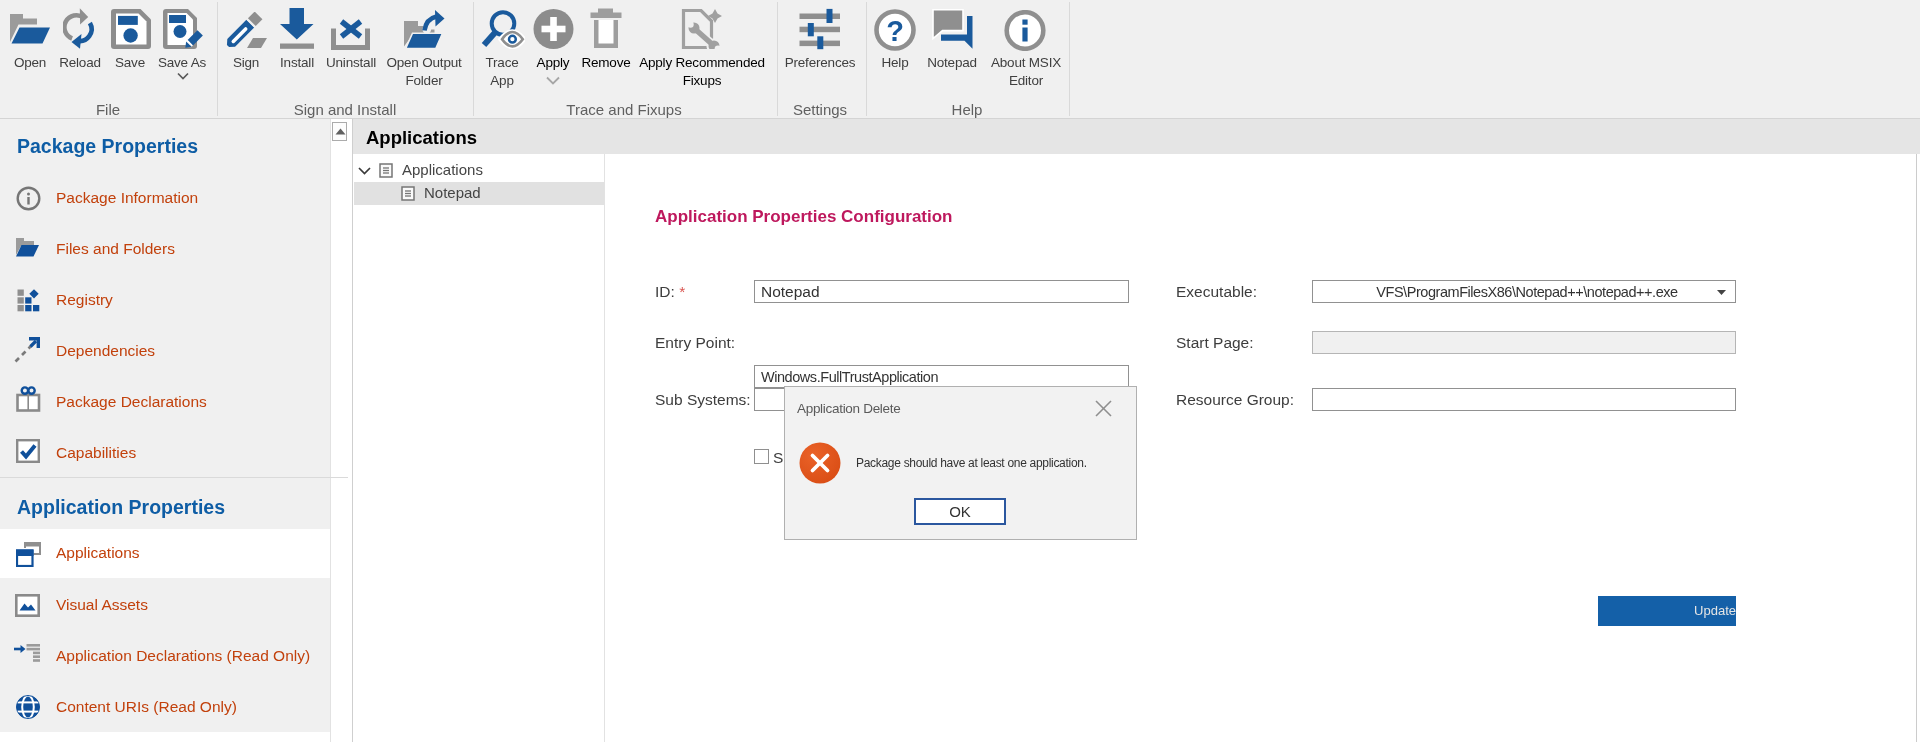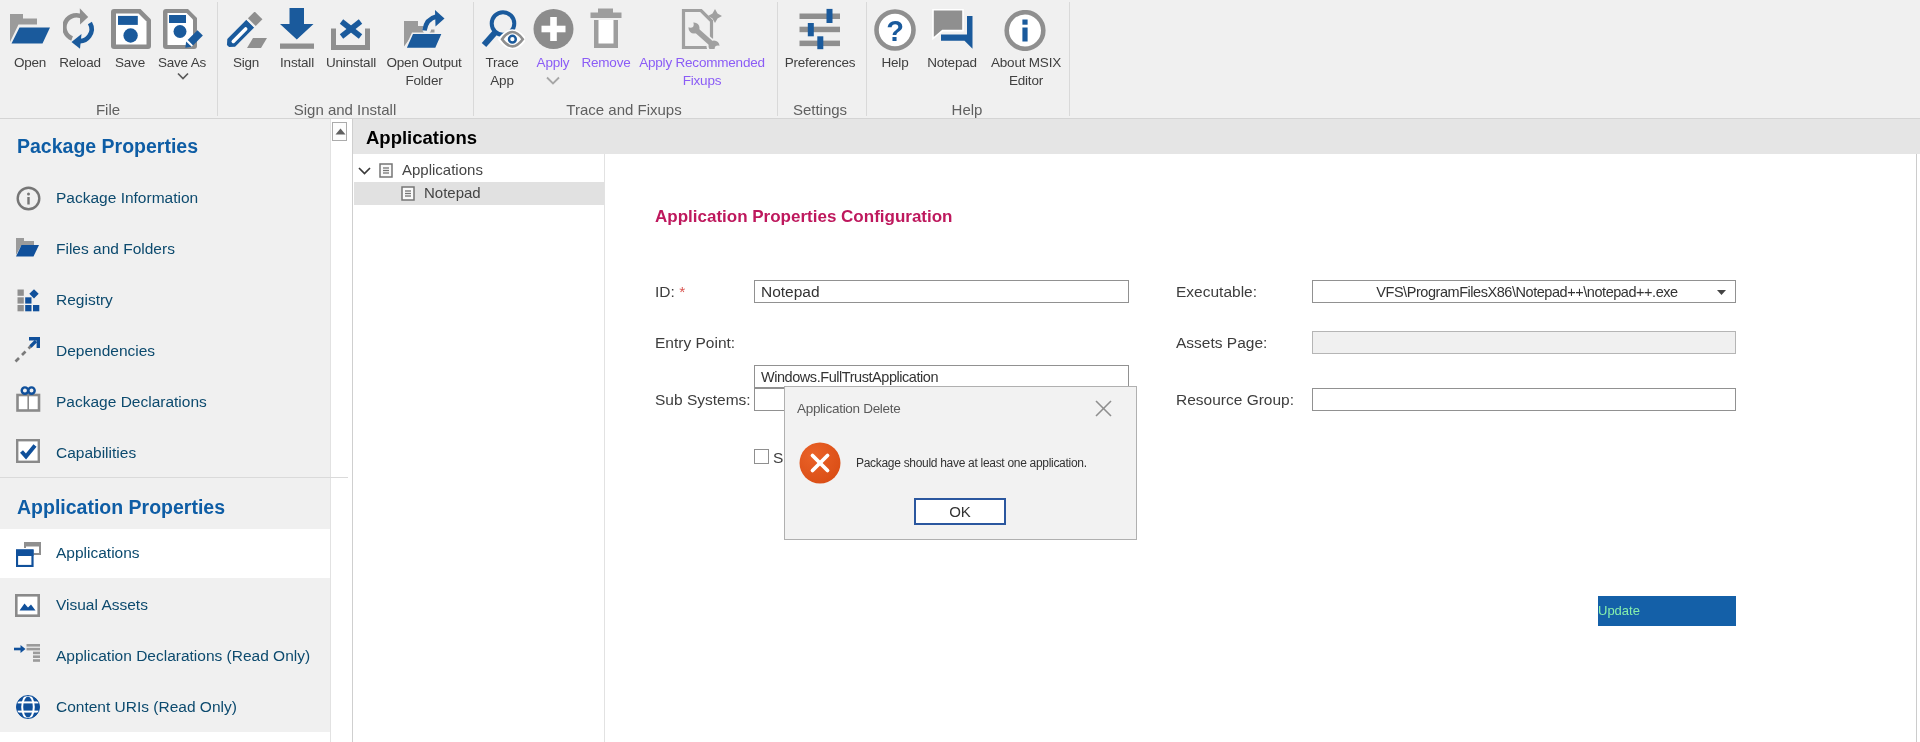--- a/index.html
+++ b/index.html
@@ -4,28 +4,28 @@
 <style>
   * { margin:0; padding:0; box-sizing:border-box; }
   html,body { width:1920px; height:742px; overflow:hidden; background:#fff;
     font-family:"Liberation Sans", sans-serif; }
   .abs { position:absolute; }
   #toolbar { position:absolute; left:0; top:0; width:1920px; height:119px;
     background:#f0f0f0; border-bottom:1px solid #d4d4d4; }
   .sep { position:absolute; top:2px; width:1px; height:114px; background:#d9d9d9; }
   .tlabel { position:absolute; top:54px; font-size:13.5px; letter-spacing:-0.2px; color:#404040; text-align:center;
     white-space:nowrap; transform:translateX(-50%); line-height:18px; }
-  .tlabel.dis { color:#8b5cf6; }
+  .tlabel.dis { color:#000000; }
   .glabel { position:absolute; top:101px; font-size:15px; color:#606060;
     text-align:center; white-space:nowrap; transform:translateX(-50%); }
   #sidebar { position:absolute; left:0; top:119px; width:330px; height:613px;
     background:#f0f0f0; }
   .sbhead { position:absolute; left:17px; font-size:19.5px; font-weight:bold;
     color:#0e5da5; white-space:nowrap; line-height:22px; }
-  .sbitem { position:absolute; left:56px; font-size:15.5px; color:#0c4a6e;
+  .sbitem { position:absolute; left:56px; font-size:15.5px; color:#c2410c;
     white-space:nowrap; line-height:19px; }
   #sb-scroll { position:absolute; left:330px; top:119px; width:18px; height:623px;
     background:#fff; border-left:1px solid #e2e2e2; }
   #sb-upbtn { position:absolute; left:332px; top:122px; width:15px; height:19px;
     background:#fdfdfd; border:1px solid #ababab; }
   #sb-upbtn svg { position:absolute; left:2px; top:5px; }
   #content-border { position:absolute; left:352px; top:119px; width:1px; height:623px; background:#cfcfcf; }
   #apps-header { position:absolute; left:353px; top:119px; width:1567px; height:35px;
     background:#e5e5e5; }
   #apps-header span { position:absolute; left:13px; top:6px; font-size:18.5px;
@@ -34,21 +34,21 @@
     background:#fff; border-right:1px solid #e2e2e2; }
   #form-area { position:absolute; left:605px; top:154px; width:1311px; height:588px; background:#fff; }
   #right-border { position:absolute; left:1916px; top:154px; width:1px; height:588px; background:#cccccc; }
   .flabel { position:absolute; font-size:15.5px; color:#3d3d3d; white-space:nowrap; line-height:19px; }
   .finput { position:absolute; height:23px; background:#fff; border:1px solid #919191;
     font-size:15.5px; color:#333; padding:1px 0 0 6px; white-space:nowrap; overflow:hidden; line-height:20px; }
   .finput.long { font-size:14.5px; letter-spacing:-0.45px; }
   #dialog { position:absolute; left:784px; top:386px; width:353px; height:154px;
     background:#f2f2f2; border:1px solid #b0b0b0; }
   #update-btn { position:absolute; left:1598px; top:596px; width:138px; height:30px;
-    background:#1460a8; color:#86efac; font-size:13px; text-align:left; line-height:30px; }
+    background:#1460a8; color:#e5e5e5; font-size:13px; text-align:right; line-height:30px; }
 </style>
 </head>
 <body>
 <div id="toolbar">
   <div class="sep" style="left:217px"></div>
   <div class="sep" style="left:473px"></div>
   <div class="sep" style="left:777px"></div>
   <div class="sep" style="left:866px"></div>
   <div class="sep" style="left:1069px"></div>
   <div class="glabel" style="left:108px">File</div>
@@ -311,21 +311,21 @@
       </g>
   </svg>
   <div style="position:absolute; left:71px; top:30px; font-size:15px; color:#454545; line-height:17px;">Notepad</div>
 </div>
 <div id="form-area">
   <div style="position:absolute; left:50px; top:52px; font-size:17px; font-weight:bold; color:#be185d; line-height:22px;">Application Properties Configuration</div>
   <div class="flabel" style="left:50px; top:128px">ID: <span style="color:#d9534f">*</span></div>
   <div class="flabel" style="left:50px; top:179px">Entry Point:</div>
   <div class="flabel" style="left:50px; top:236px">Sub Systems:</div>
   <div class="flabel" style="left:571px; top:128px">Executable:</div>
-  <div class="flabel" style="left:571px; top:179px">Assets Page:</div>
+  <div class="flabel" style="left:571px; top:179px">Start Page:</div>
   <div class="flabel" style="left:571px; top:236px">Resource Group:</div>
   <div class="finput" style="left:149px; top:126px; width:375px;">Notepad</div>
   <div class="finput long" style="left:149px; top:177px; width:375px;margin-top:34px;">Windows.FullTrustApplication</div>
   <div class="finput" style="left:149px; top:234px; width:375px;"></div>
   <div class="finput long" style="left:707px; top:126px; width:424px;text-align:center;">VFS\ProgramFilesX86\Notepad++\notepad++.exe
     <svg style="position:absolute; right:9px; top:9px" width="9" height="5" viewBox="0 0 9 5">
         <polygon points="0,0 9,0 4.5,5" fill="#444"></polygon>
       </svg>
   </div>
   <div class="finput" style="left:707px; top:177px; width:424px; background:#f0f0f0; border-color:#b5b5b5;"></div>

